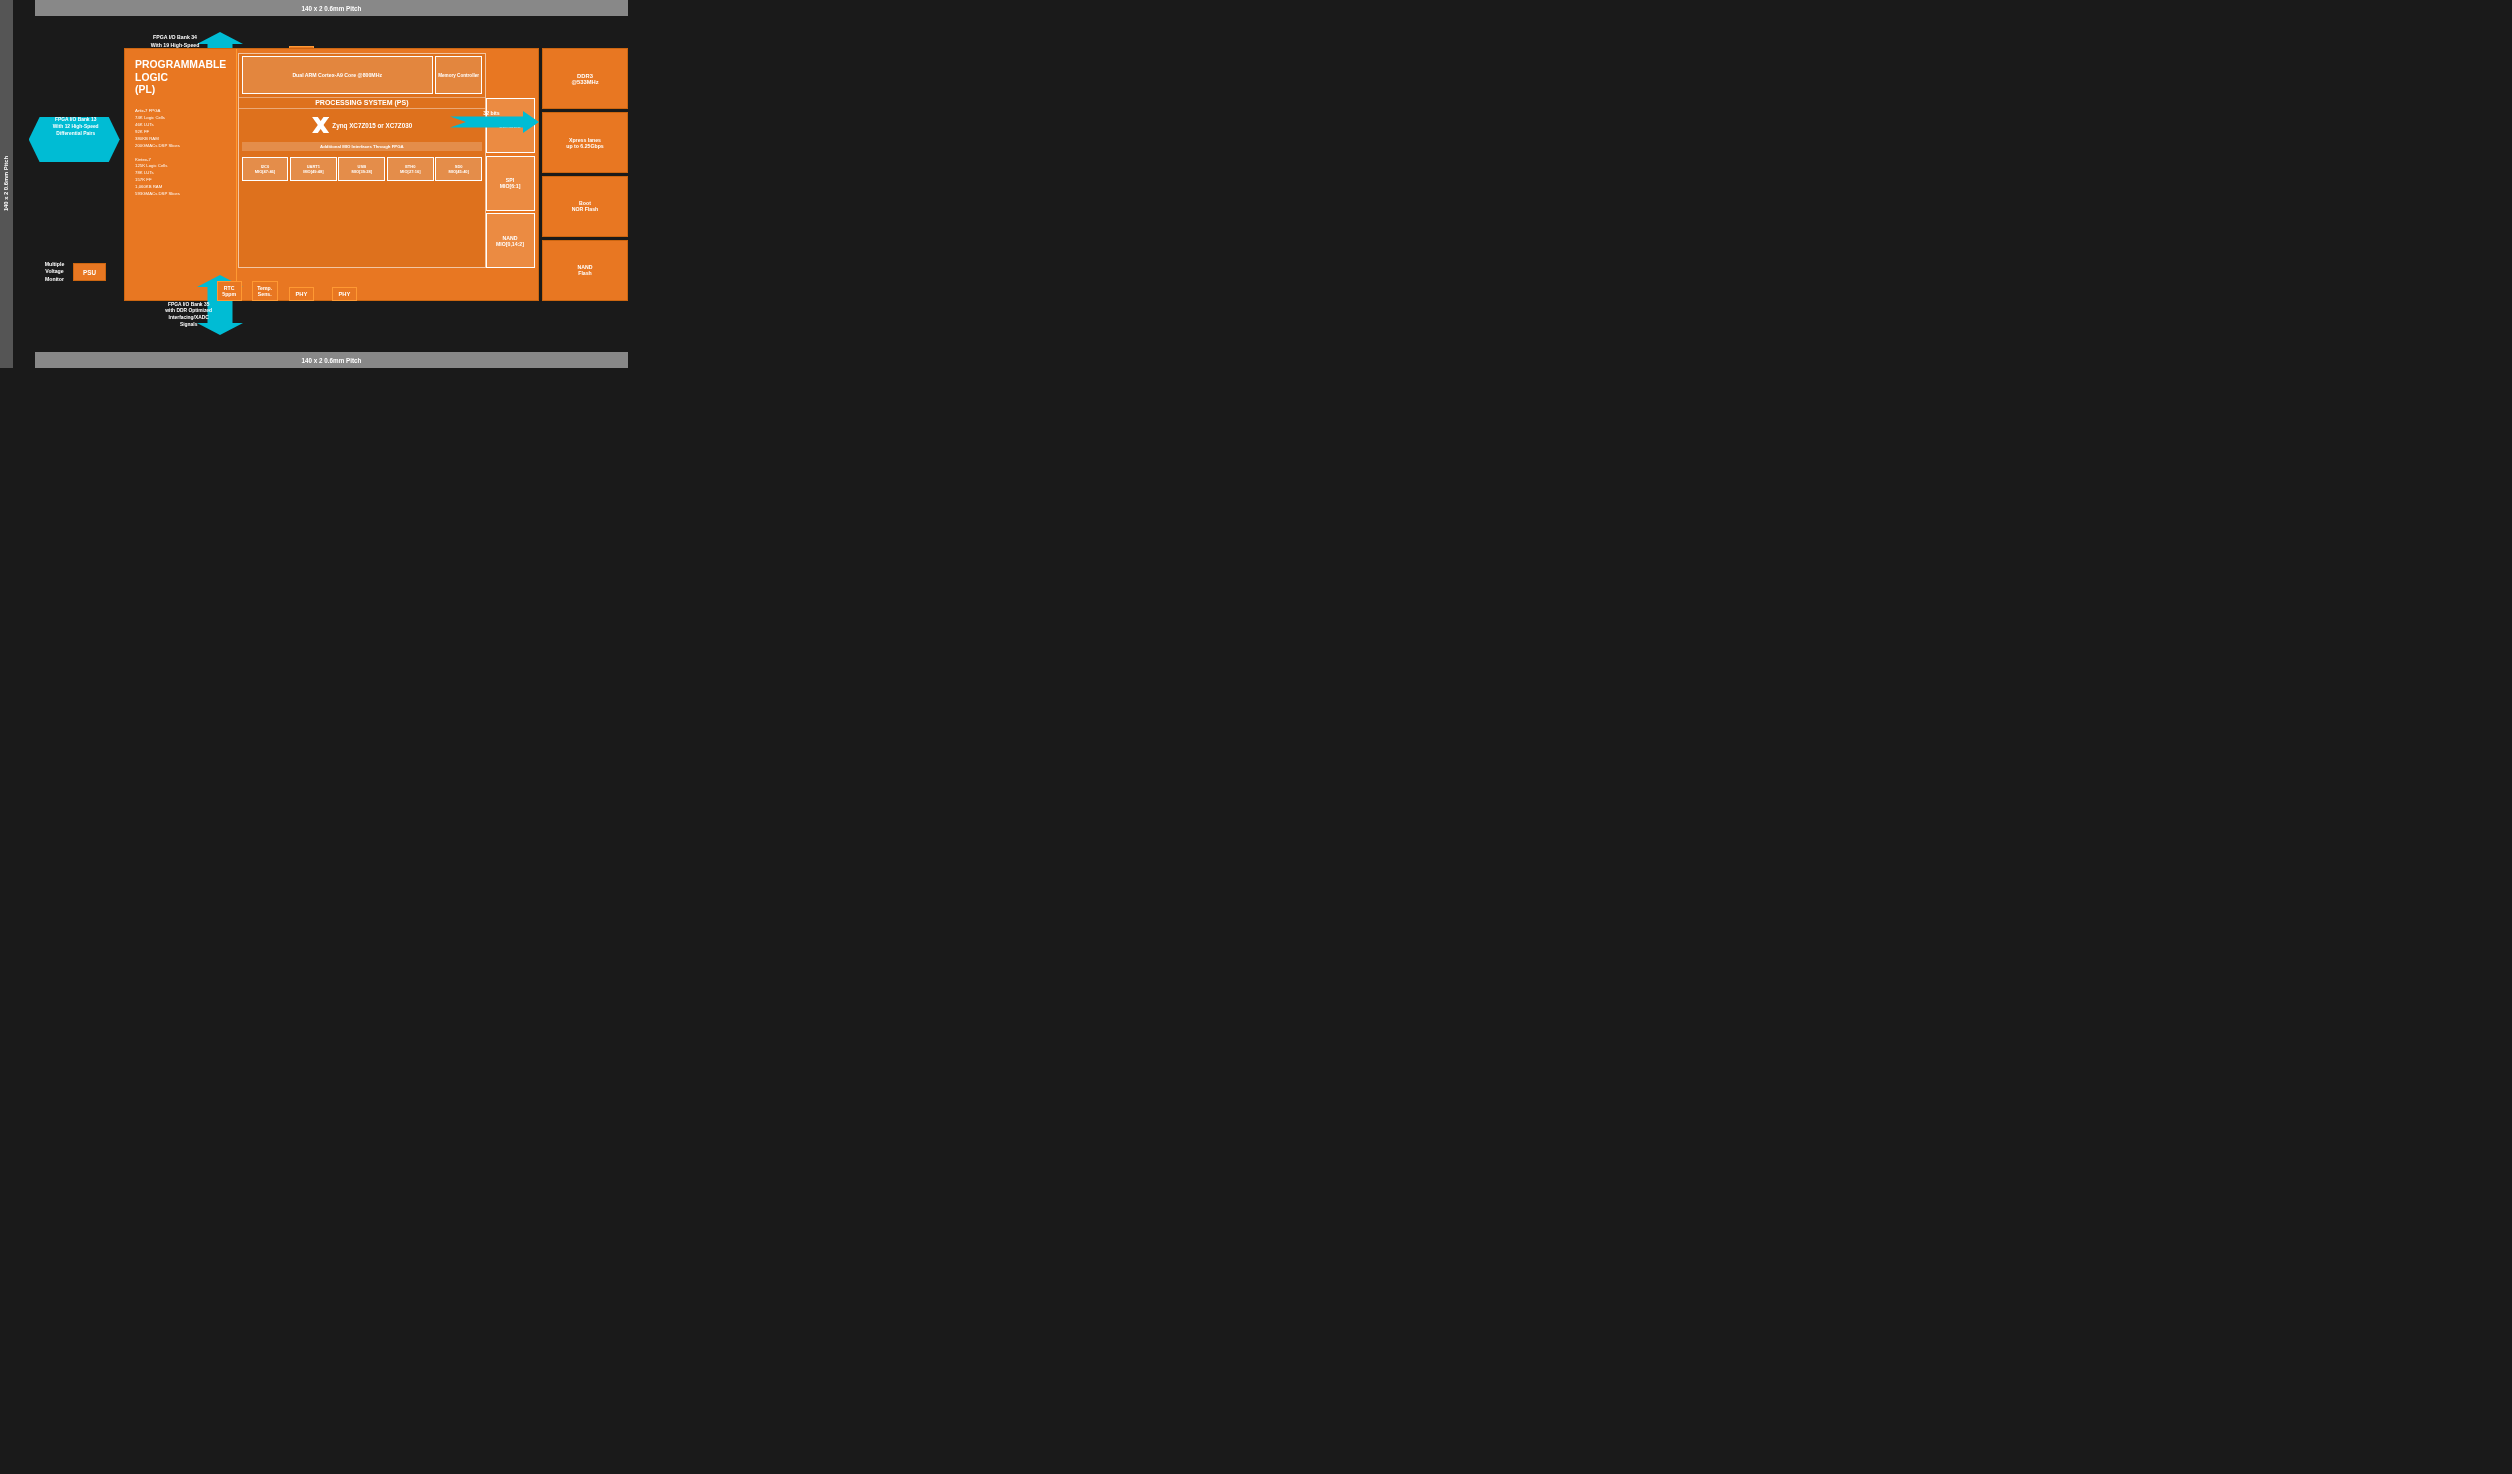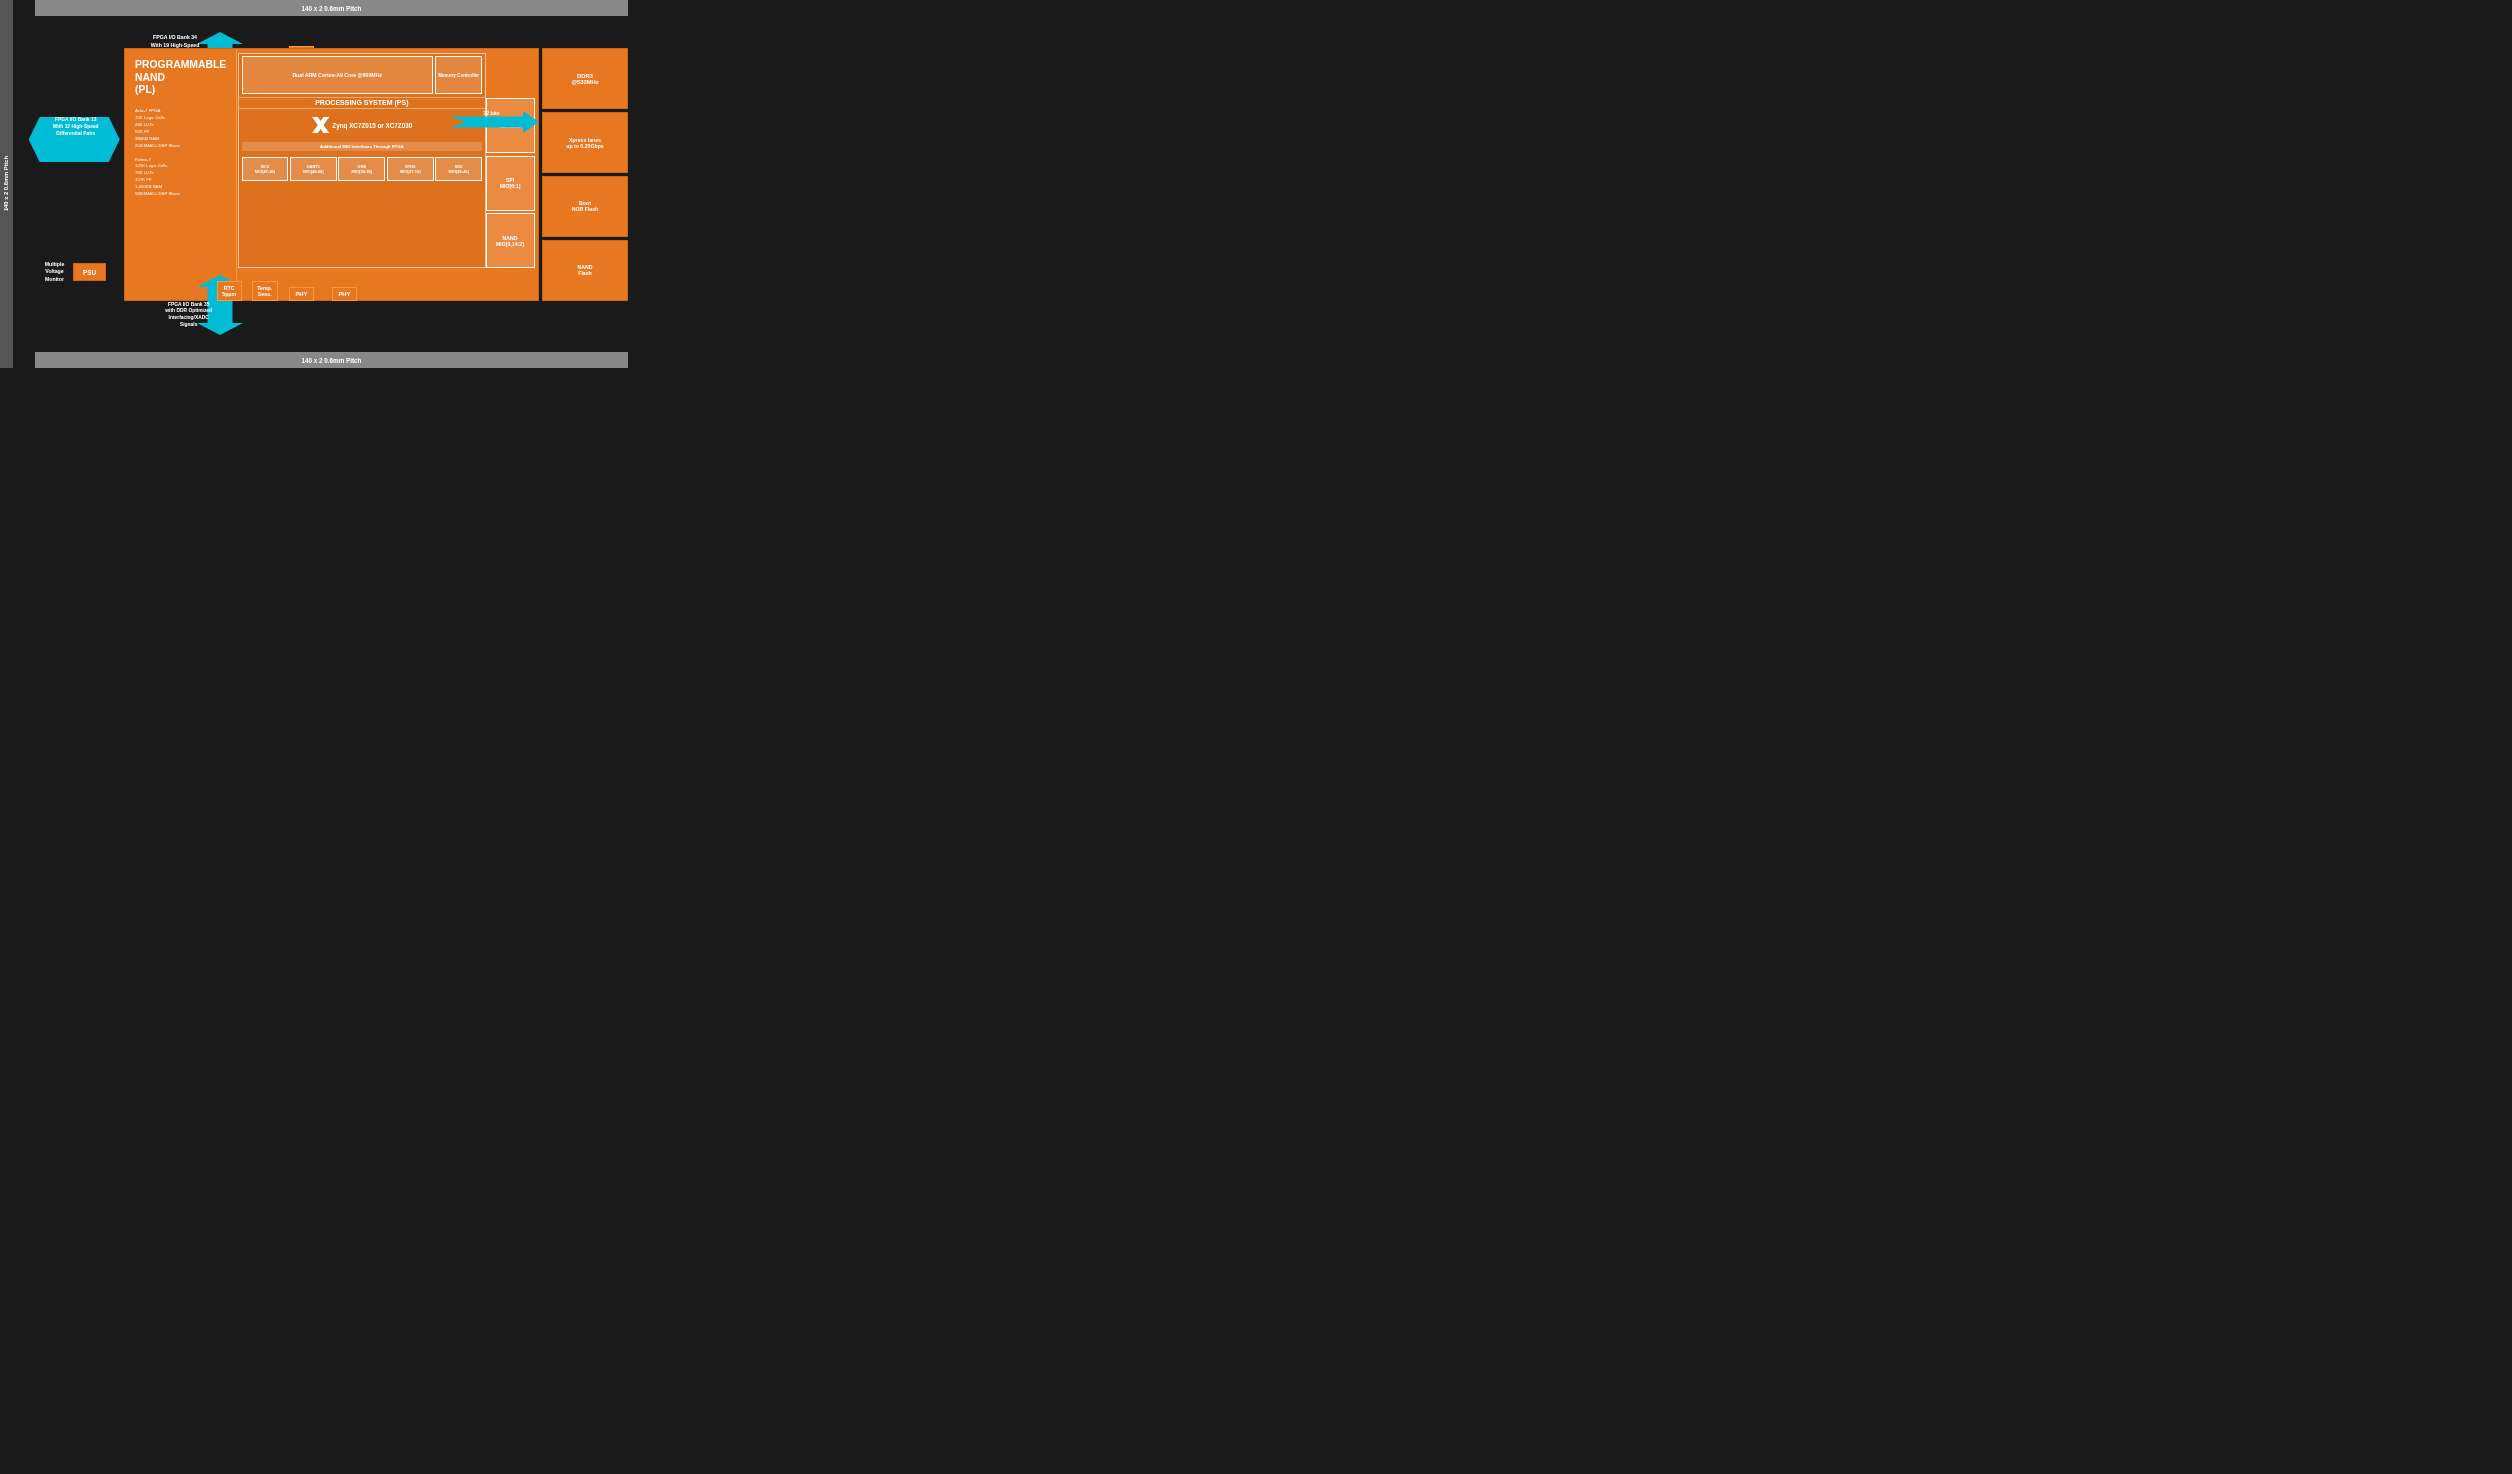--- a/index.html
+++ b/index.html
@@ -239,21 +239,21 @@
     <span style="white-space:pre-line;">FPGA I/O Bank 13
 With 12 High-Speed
 Differential Pairs</span>
   </div>
 
   <div style="position:absolute;top:32px;left:111px;right:89px;bottom:51px;background:#e87722;border:1.2px solid #cc6611;">
 
     <div class="pl-section">
       <div class="pl-title">
         <span style="white-space:pre-line;">PROGRAMMABLE
-NAND
+LOGIC
 (PL)</span>
       </div>
       <div class="pl-specs-section">
         <div class="pl-specs">
           <span style="white-space:pre-line;">Artix-7 FPGA
 74K Logic Cells
 46K LUTs
 92K FF
 380KB RAM
 200GMACs DSP Slices</span>

